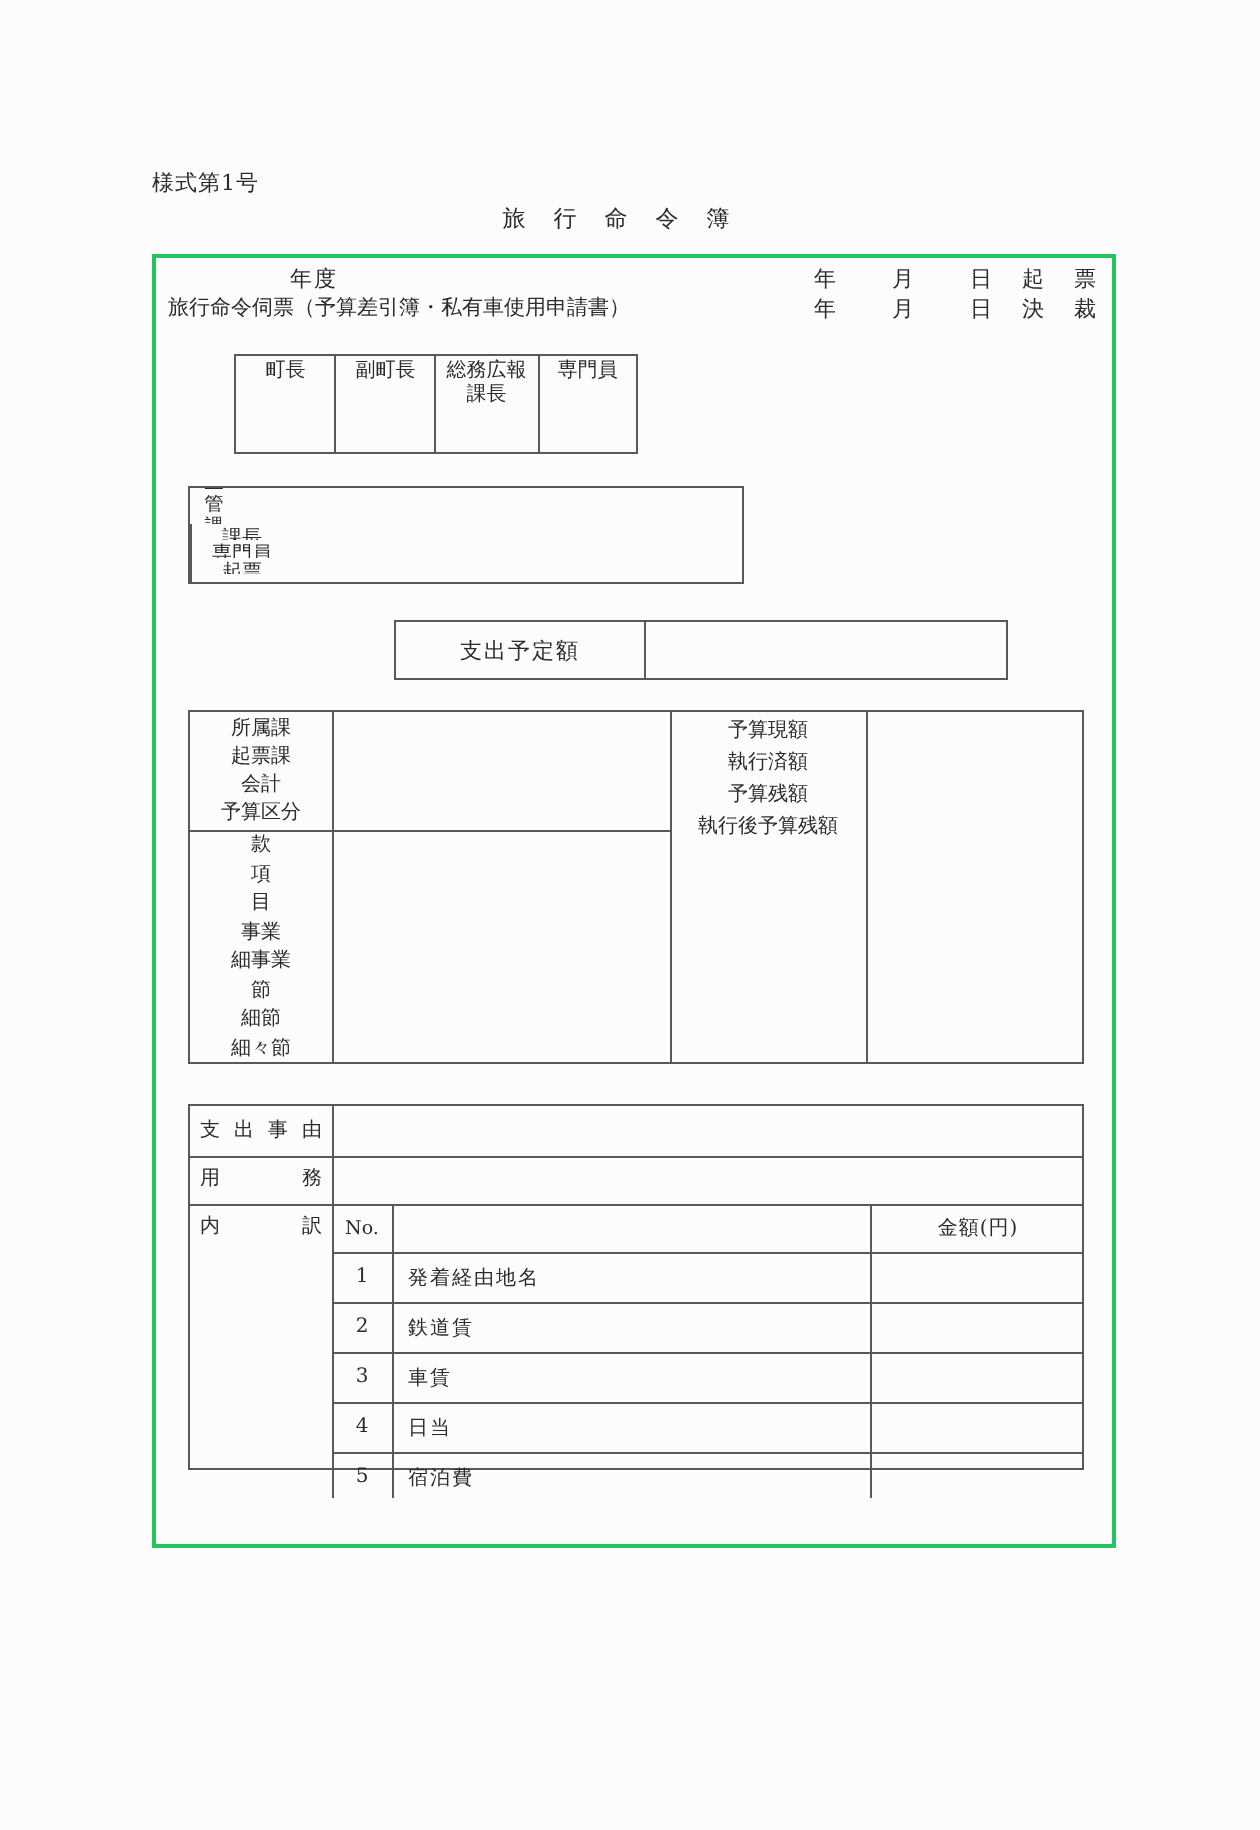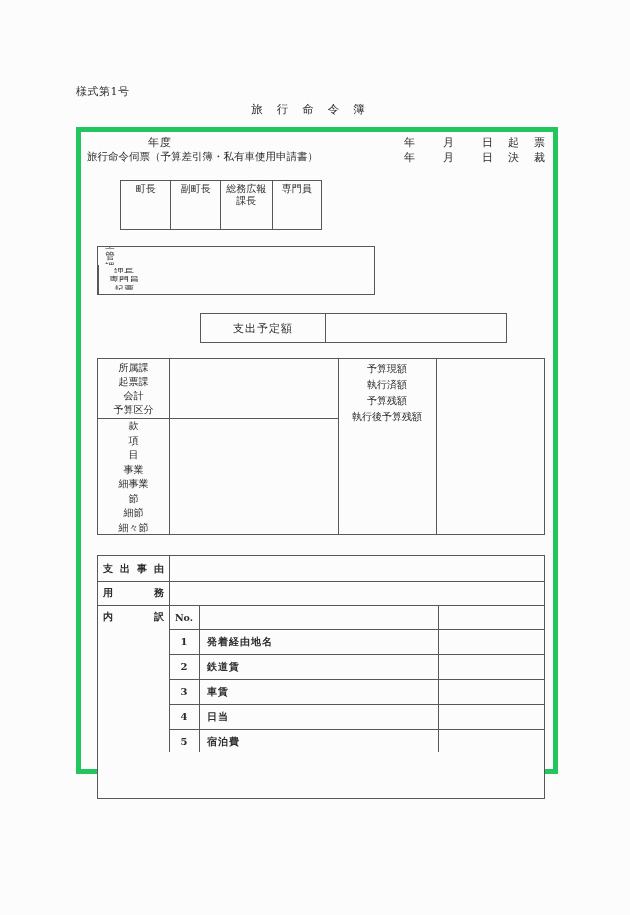--- a/index.html
+++ b/index.html
@@ -11,21 +11,21 @@
     position:relative;
     -webkit-font-smoothing:antialiased;
   }
   .page { position:absolute; left:0; top:0; width:630px; height:915px; }
 
   .form-number { position:absolute; left:76px; top:84px; font-size:11px; letter-spacing:0.5px; }
   .doc-title  { position:absolute; left:50%; top:102px; transform:translateX(-50%);
                 font-size:11.5px; letter-spacing:14px; white-space:nowrap; }
 
   .outer-box { position:absolute; left:76px; top:127px; width:482px; height:647px;
-               border:5px solid #22c55e; background:#fcfcfc; }
+               border:2px solid #22c55e; background:#fcfcfc; }
 
   .fy-label   { position:absolute; left:67px; top:3px;  font-size:11px; letter-spacing:1px; }
   .subtitle   { position:absolute; left:6px;  top:18px; font-size:10.5px; white-space:nowrap; }
   .date-line  { position:absolute; right:6px; font-size:11px; letter-spacing:2px; white-space:pre; }
   .date-line.l1 { top:3px; }
   .date-line.l2 { top:18px; }
 
   
   .stamp-table { position:absolute; display:flex; border:1px solid #585858; background:#fcfcfc; }
   .stamp-table .cell { border-left:1px solid #585858; font-size:10px; text-align:center;
@@ -54,21 +54,21 @@
 
   .budget-table { left:16px; top:226px; width:448px; height:177px; }
   .label-stack { position:absolute; text-align:center; font-size:10px; }
   .label-stack div { line-height:14px; }
   .info-labels    { left:0; top:2px;  width:71px; }
   .account-labels { left:0; top:60px; width:71px; }
   .account-labels div { line-height:14.5px; }
   .amount-labels  { left:240px; top:2px; width:98px; }
   .amount-labels div { line-height:16px; }
 
-  .detail-table { left:16px; top:423px; width:448px; height:244px; font-size:10px;font-weight:bold; }
+  .detail-table { left:16px; top:423px; width:448px; height:183px; font-size:10px; }
   .jlabel { position:absolute; left:0; width:71px; padding:0 5px;
             text-align:justify; text-align-last:justify; }
   .dt-reason    { top:0;    height:25px; line-height:25px; }
   .dt-business  { top:25px; height:24px; line-height:24px; }
   .dt-breakdown { top:49px; height:24px; line-height:24px; }
   .dt-no-header { position:absolute; left:71px; top:49px; width:30px; height:24px;
                   font-size:9.5px; display:flex; align-items:center; justify-content:center; }
   .dt-amount-header { position:absolute; left:340px; top:49px; width:108px; height:24px;
                       display:flex; align-items:center; justify-content:center; letter-spacing:0.5px; }
   .row-no   { position:absolute; left:71px;  width:30px;  height:25px;
@@ -162,20 +162,21 @@
       <div class="hl" style="left:71px; top:173px; width:375px;"></div>
 
       <div class="jlabel dt-reason">支出事由</div>
       <div class="jlabel dt-business">用務</div>
       <div class="jlabel dt-breakdown">内訳</div>
 
       <div style="position:absolute; left:72px; top:0;  width:374px; height:25px;"></div>
       <div style="position:absolute; left:72px; top:26px; width:374px; height:23px;"></div>
 
       <div class="dt-no-header">No.</div>
+      <div class="dt-amount-header">金額(円)</div>
 
       <div class="row-no" style="top:73px;">1</div>
       <div class="row-item" style="top:73px;">発着経由地名</div>
       <div class="row-amount" style="top:73px;"></div>
 
       <div class="row-no" style="top:98px;">2</div>
       <div class="row-item" style="top:98px;">鉄道賃</div>
       <div class="row-amount" style="top:98px;"></div>
 
       <div class="row-no" style="top:123px;">3</div>

